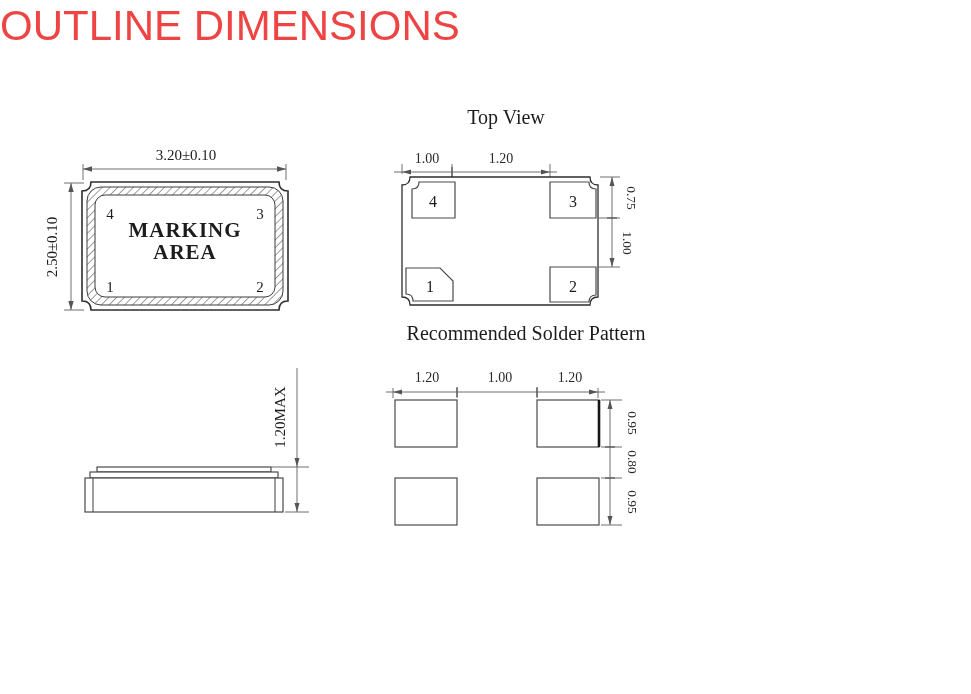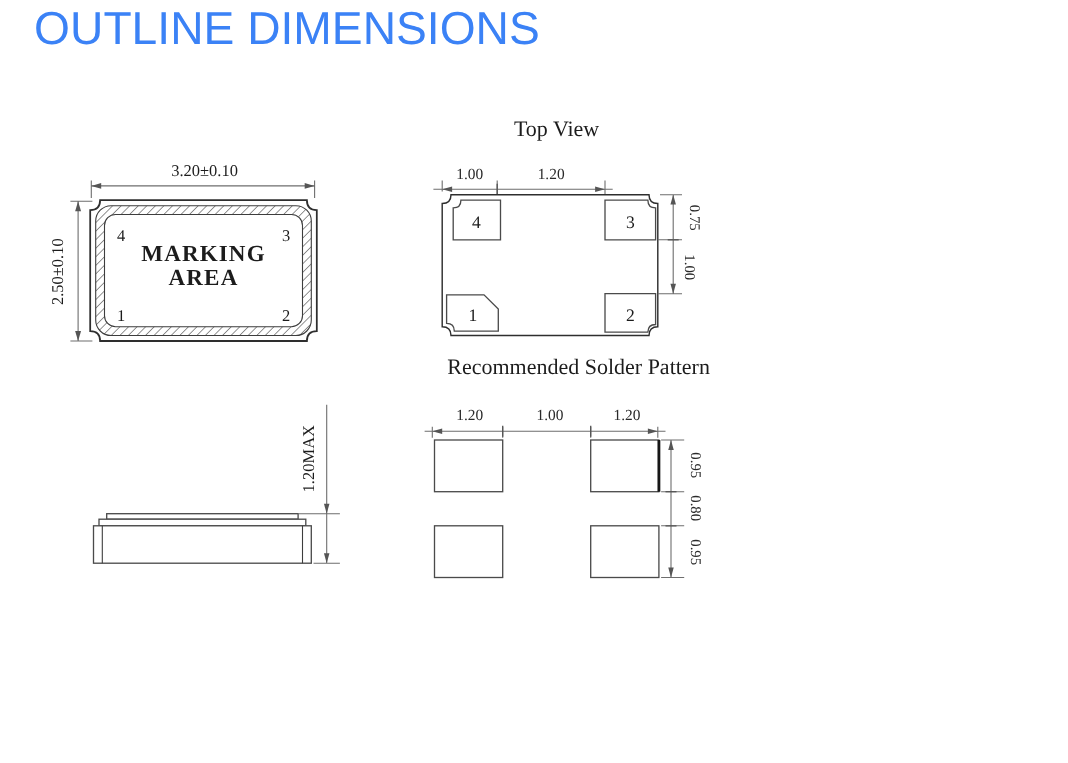--- a/index.html
+++ b/index.html
@@ -1,19 +1,19 @@
 <!DOCTYPE html>
 <html><head>
 <meta charset="utf-8">
 <style>
   html,body{margin:0;padding:0;background:#ffffff;}
   #canvas{position:relative;width:971px;height:694px;background:#fff;overflow:hidden;
           font-family:"Liberation Sans",sans-serif;}
   .abs{position:absolute;}
-  #page-title{left:31px;top:2px;font-size:42px;color:#3b82f6;letter-spacing:0px;
+  #page-title{left:0;top:2px;font-size:42px;color:#ef4444;letter-spacing:0px;
               font-family:"Liberation Sans",sans-serif;font-weight:400;}
   svg{position:absolute;overflow:visible;}
   svg text{font-family:"Liberation Serif","DejaVu Serif",serif;fill:#1c1c1c;}
   .view-title{font-size:20px;}
   .dim-txt{font-size:15px;}
   .dim-sm{font-size:14px;fill:#2a2a2a;}
   .pin-num{font-size:15px;}
   .marking{font-size:21px;font-weight:bold;letter-spacing:1px;}
   .outline{fill:#fff;stroke:#2e2e2e;stroke-width:1.6;}
   .thin{fill:none;stroke:#3d3d3d;stroke-width:1;}

